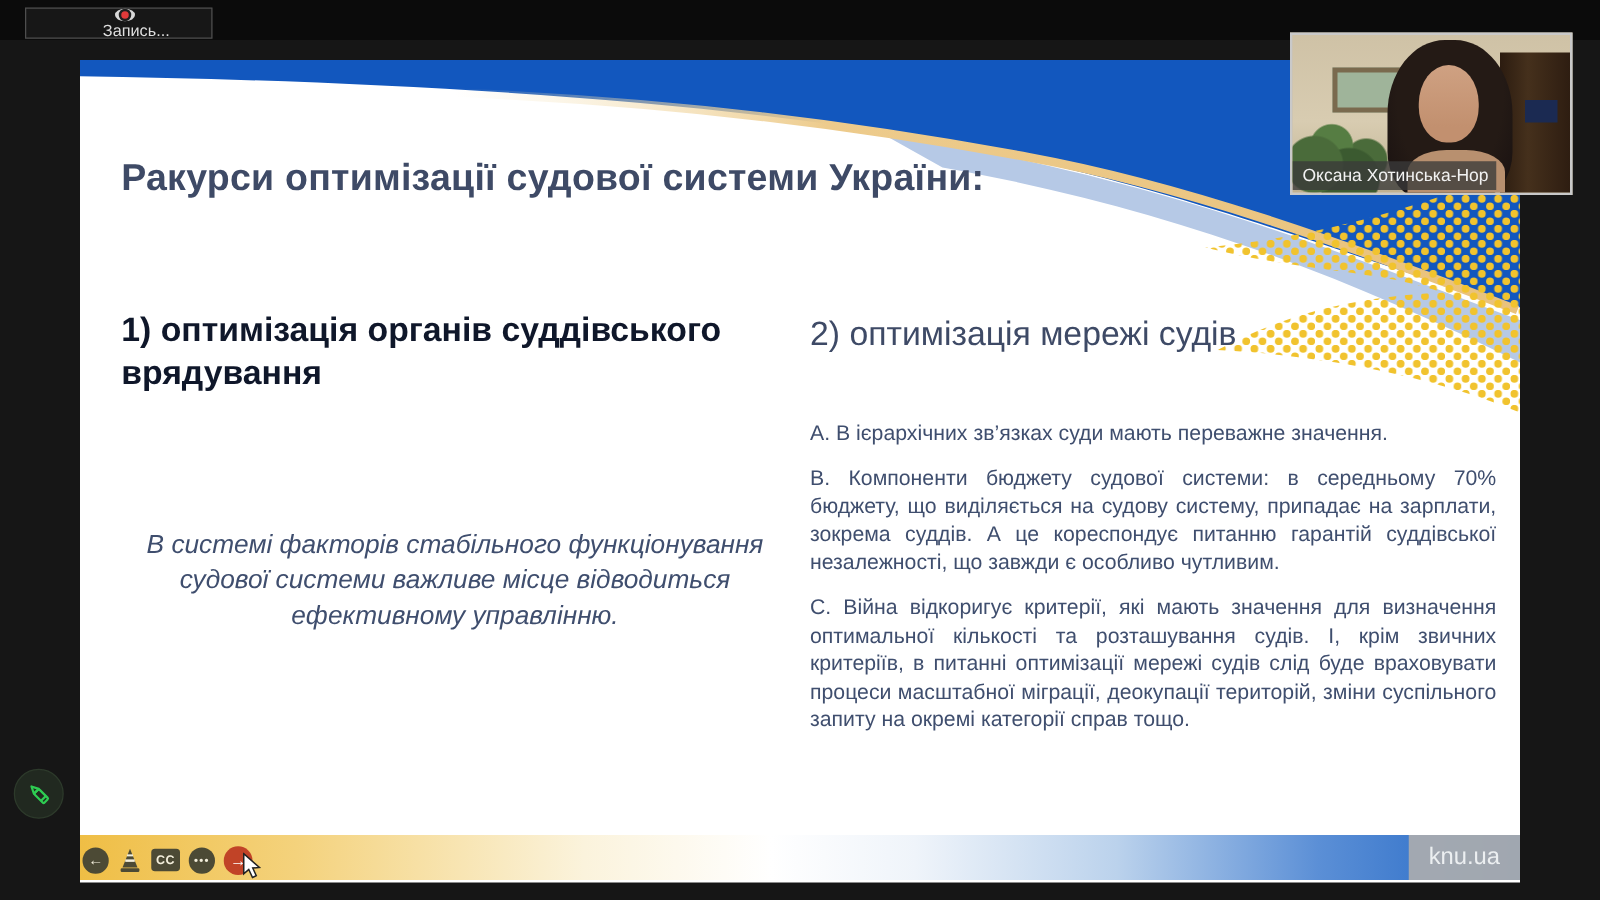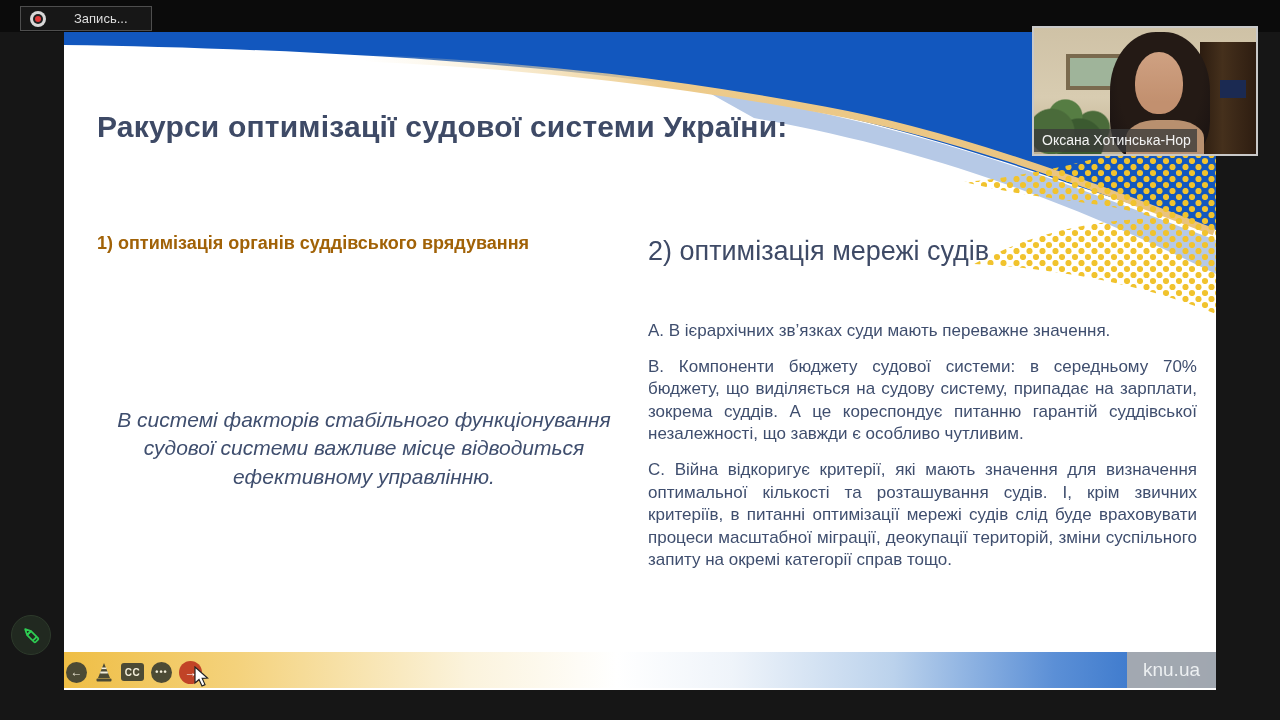--- a/index.html
+++ b/index.html
@@ -2,39 +2,39 @@
 <html><head>
 <meta charset="utf-8">
 <style>
   * { margin:0; padding:0; box-sizing:border-box; }
   html,body { width:1280px; height:720px; background:#141414; overflow:hidden;
               font-family:"Liberation Sans", sans-serif; }
   .stage { position:relative; width:1280px; height:720px; background:#161616; }
 
   
   .topbar { position:absolute; left:0; top:0; width:1280px; height:32px; background:#0b0b0b; z-index:4; }
-  .rec-box { position:absolute; left:20px; top:6px; width:132px; height:25px; background:#171717;
-             border:1px solid #4e4e4e; display:flex; align-items:center; z-index:5; }
+  .rec-box { position:absolute; left:20px; top:6px; width:150px; height:25px; background:#171717;
+             border:1px solid #4e4e4e; display:flex; align-items:center; z-index:5;flex-direction:column; }
   .rec-icon { width:16px; height:16px; border-radius:50%; background:#d8d8d8; margin-left:9px;
               display:flex; align-items:center; justify-content:center; }
   .rec-icon-inner { width:10px; height:10px; border-radius:50%; background:#1f1f1f;
               display:flex; align-items:center; justify-content:center; }
   .rec-dot { width:6px; height:6px; border-radius:50%; background:#e03a3a; }
   .rec-label { color:#dedede; font-size:13px; margin-left:28px; }
 
   
-  .slide { position:absolute; left:64px; top:32px; width:1152px; height:658px; background:#ffffff;
+  .slide { position:absolute; left:64px; top:48px; width:1152px; height:658px; background:#ffffff;
            overflow:hidden; z-index:1; }
   .header-art { position:absolute; left:0; top:0; width:1152px; height:290px; }
 
   .slide-title { position:absolute; left:33px; top:78px; width:1010px; color:#3e4a66;
                  font-size:30px; font-weight:bold; letter-spacing:0.2px; }
 
-  .col-left-heading { position:absolute; left:33px; top:200px; width:548px; color:#a16207;
-                 font-size:18px; font-weight:bold; line-height:1.25; }
+  .col-left-heading { position:absolute; left:33px; top:200px; width:548px; color:#0f172a;
+                 font-size:27px; font-weight:bold; line-height:1.25; }
   .col-left-note { position:absolute; left:26px; top:374px; width:548px; color:#3f4e6e;
                  font-size:21px; font-style:italic; text-align:center; line-height:1.35; }
 
   .col-right-heading { position:absolute; left:584px; top:204px; width:560px; color:#3e4a66;
                  font-size:27px; font-weight:normal; }
   .col-right-body { position:absolute; left:584px; top:288px; width:549px; color:#3f4e6e;
                  font-size:17px; line-height:1.33; }
   .col-right-body p { text-align:justify; text-align-last:left; margin-bottom:13px; }
 
   

